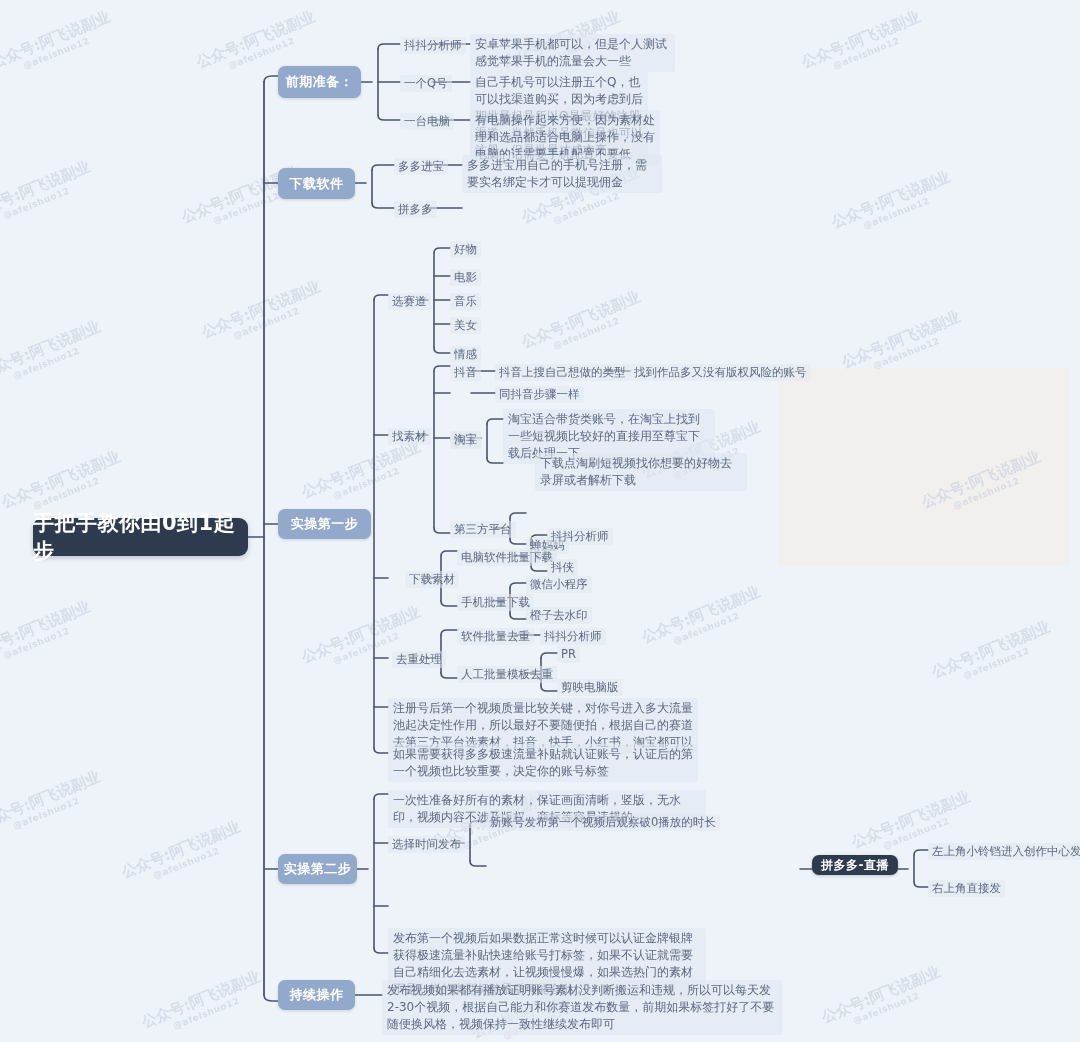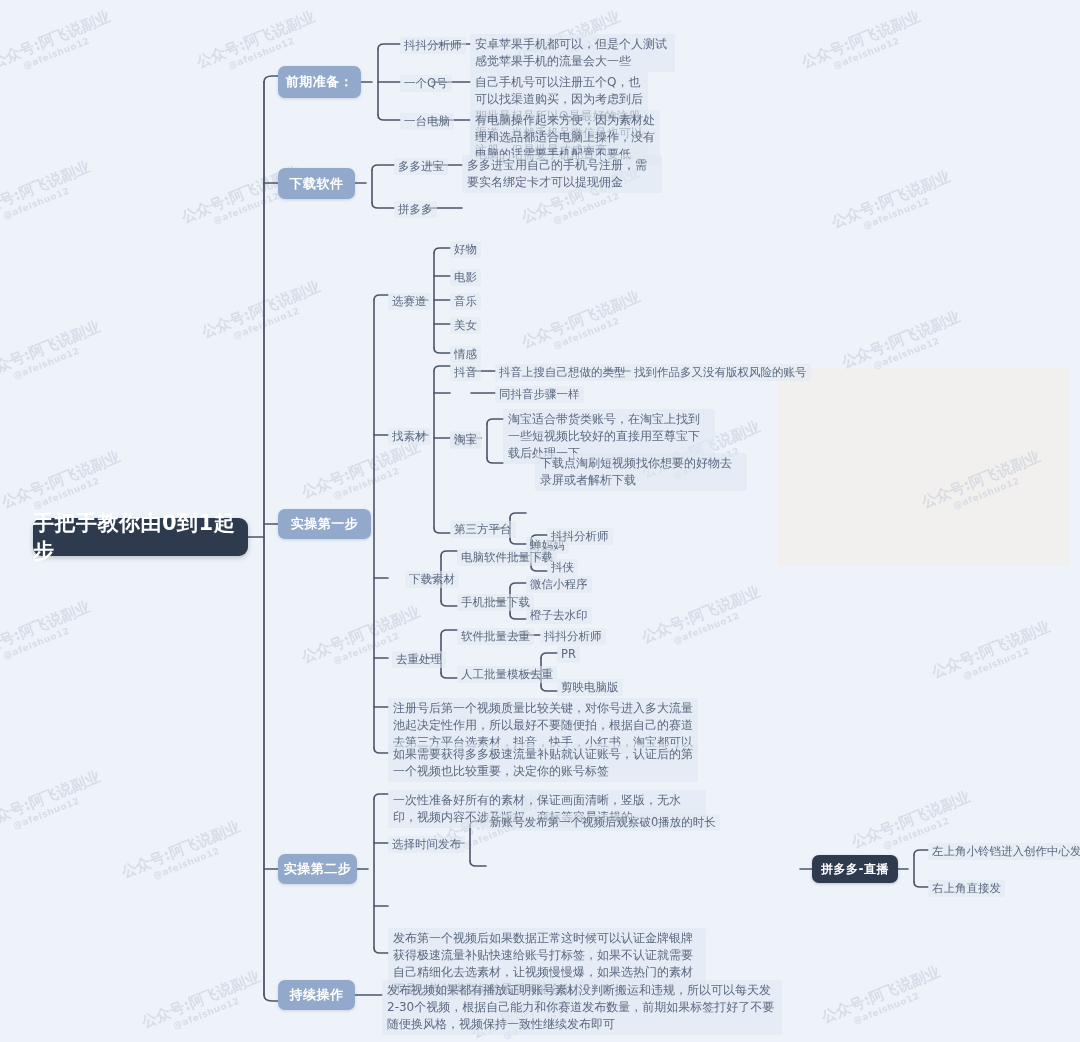--- a/index.html
+++ b/index.html
@@ -349,21 +349,21 @@
   </div>
 
   <div class="node l1-node" style="left:278px;top:854px;width:79px;height:30px;">
     <span>实操第二步</span>
   </div>
 
   <div class="node l1-node" style="left:278px;top:980px;width:77px;height:30px;">
     <span>持续操作</span>
   </div>
 
-  <div class="node dark-node" style="left:812px;top:855px;width:86px;height:28px;">
+  <div class="node dark-node" style="left:812px;top:855px;width:86px;height:20px;">
     <span>拼多多-直播</span>
   </div>
 
   <div class="leaf" style="left:400px;top:37px;">
     <span>抖抖分析师</span>
   </div>
   <div class="para" style="left:470px;top:34px;width:205px;">
     <span>安卓苹果手机都可以，但是个人测试感觉苹果手机的流量会大一些</span>
   </div>
 

